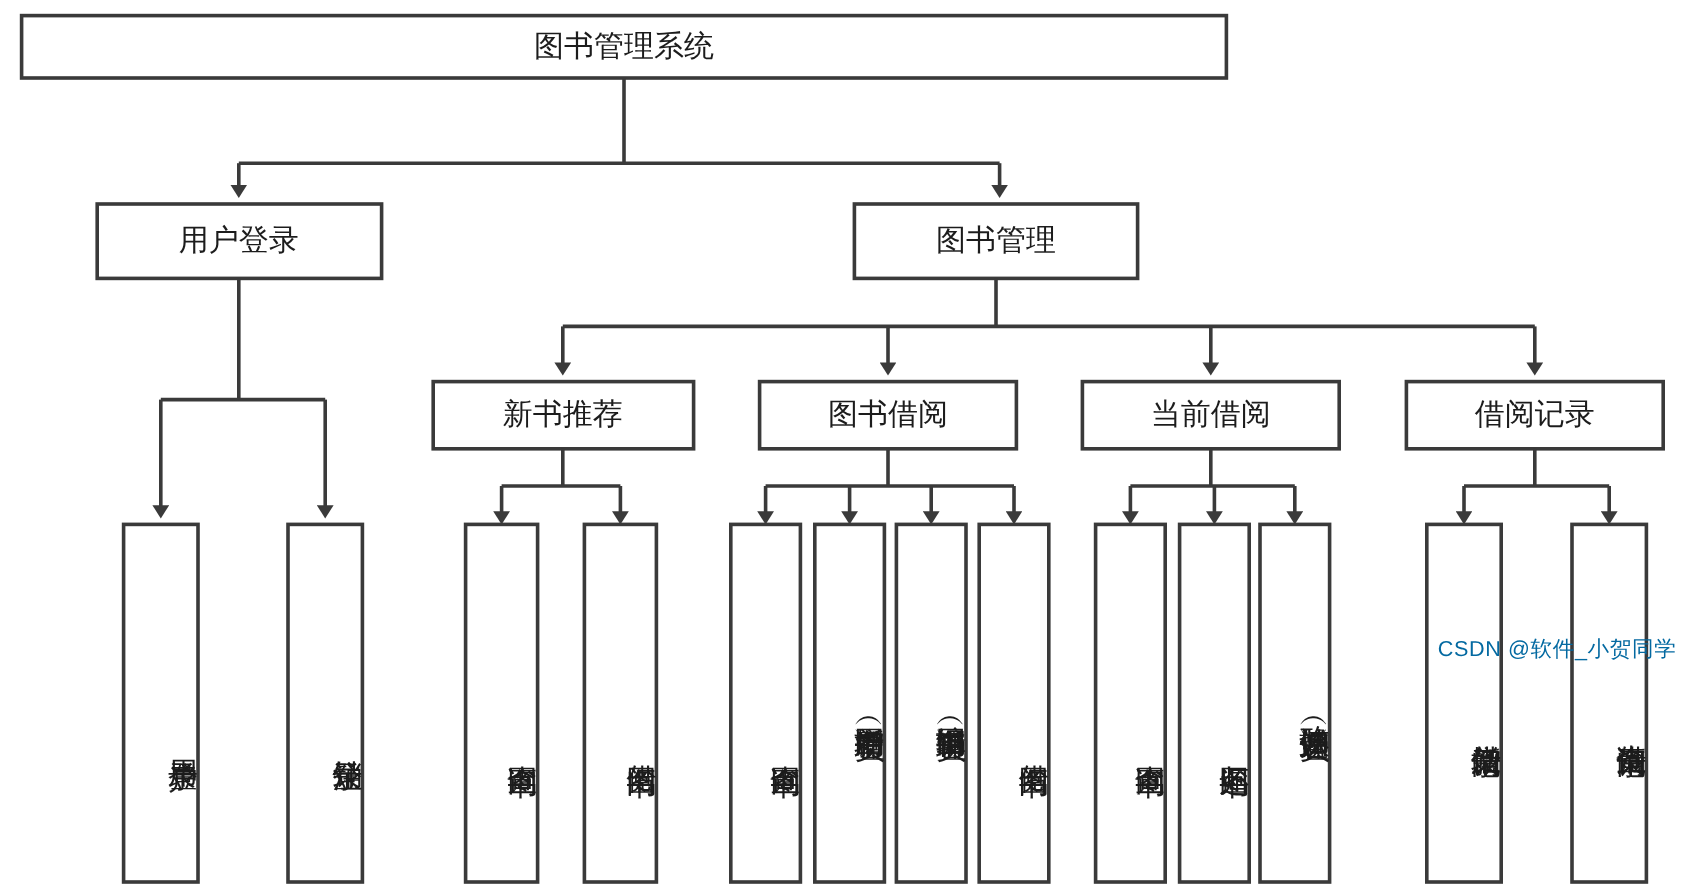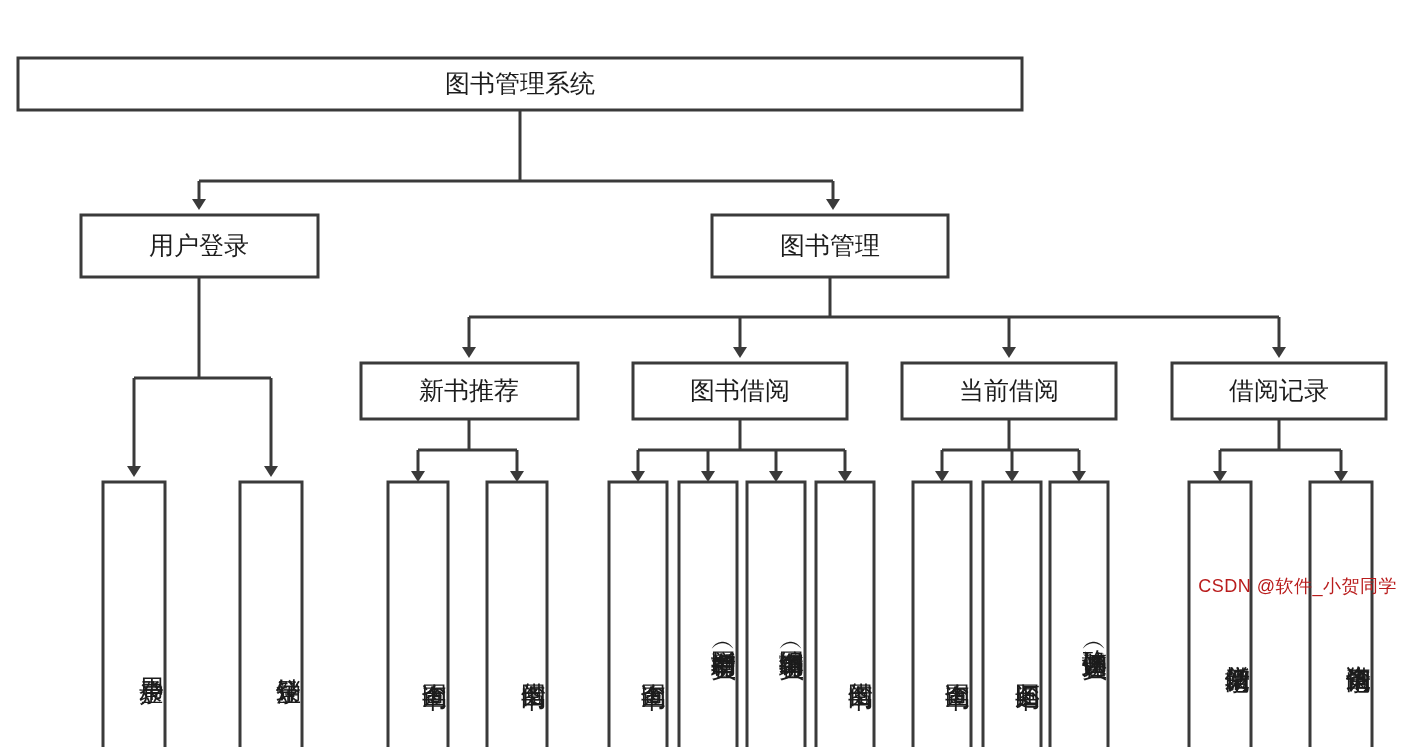--- a/index.html
+++ b/index.html
@@ -13,21 +13,20 @@
     font-family: "Liberation Sans", "DejaVu Sans", sans-serif;
     overflow: hidden;
     position: relative;
   }
   #diagram-root {
     position: absolute;
     left: 0;
     top: 0;
     width: 1405px;
     height: 559px;
-    margin-top: 45px;
   }
   svg#chart-svg {
     display: block;
     width: 1405px;
     height: 747px;
   }
   .node-box {
     fill: #ffffff;
     stroke: #3a3a3a;
     stroke-width: 3;
@@ -61,21 +60,21 @@
     color: #1c1c1c;
     letter-spacing: 1px;
     white-space: nowrap;
     pointer-events: none;
   }
   .watermark {
     position: absolute;
     right: 8px;
     bottom: 6px;
     font-size: 18px;
-    color: #b91c1c;
+    color: #0369a1;
     font-family: "Liberation Sans", "DejaVu Sans", sans-serif;
     letter-spacing: 0.5px;
     white-space: nowrap;
   }
 </style>
 </head>
 <body>
 
 <div id="diagram-root">
 

